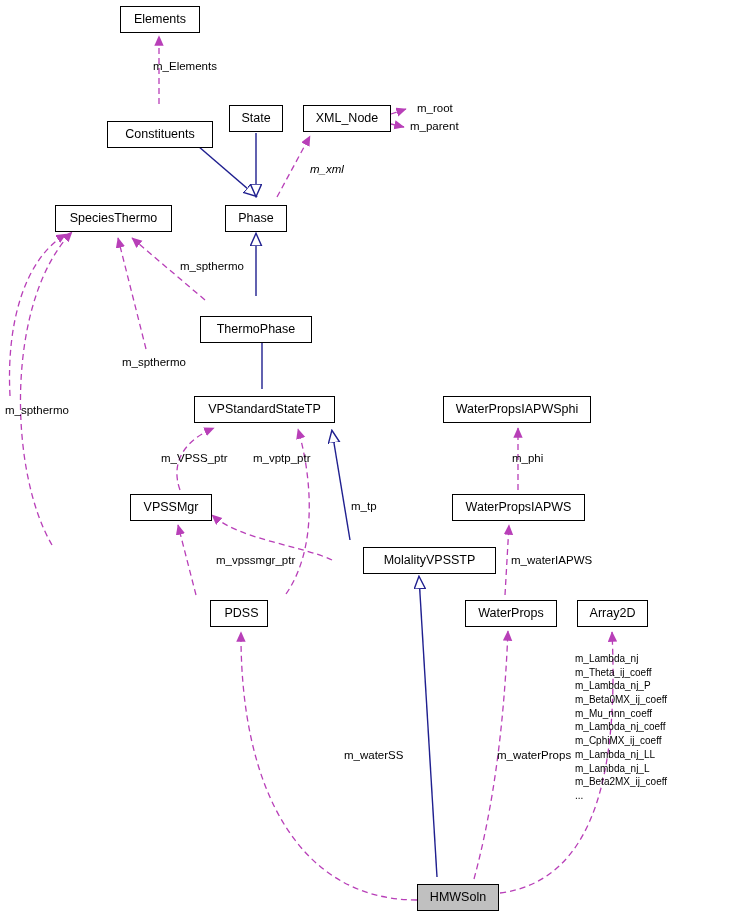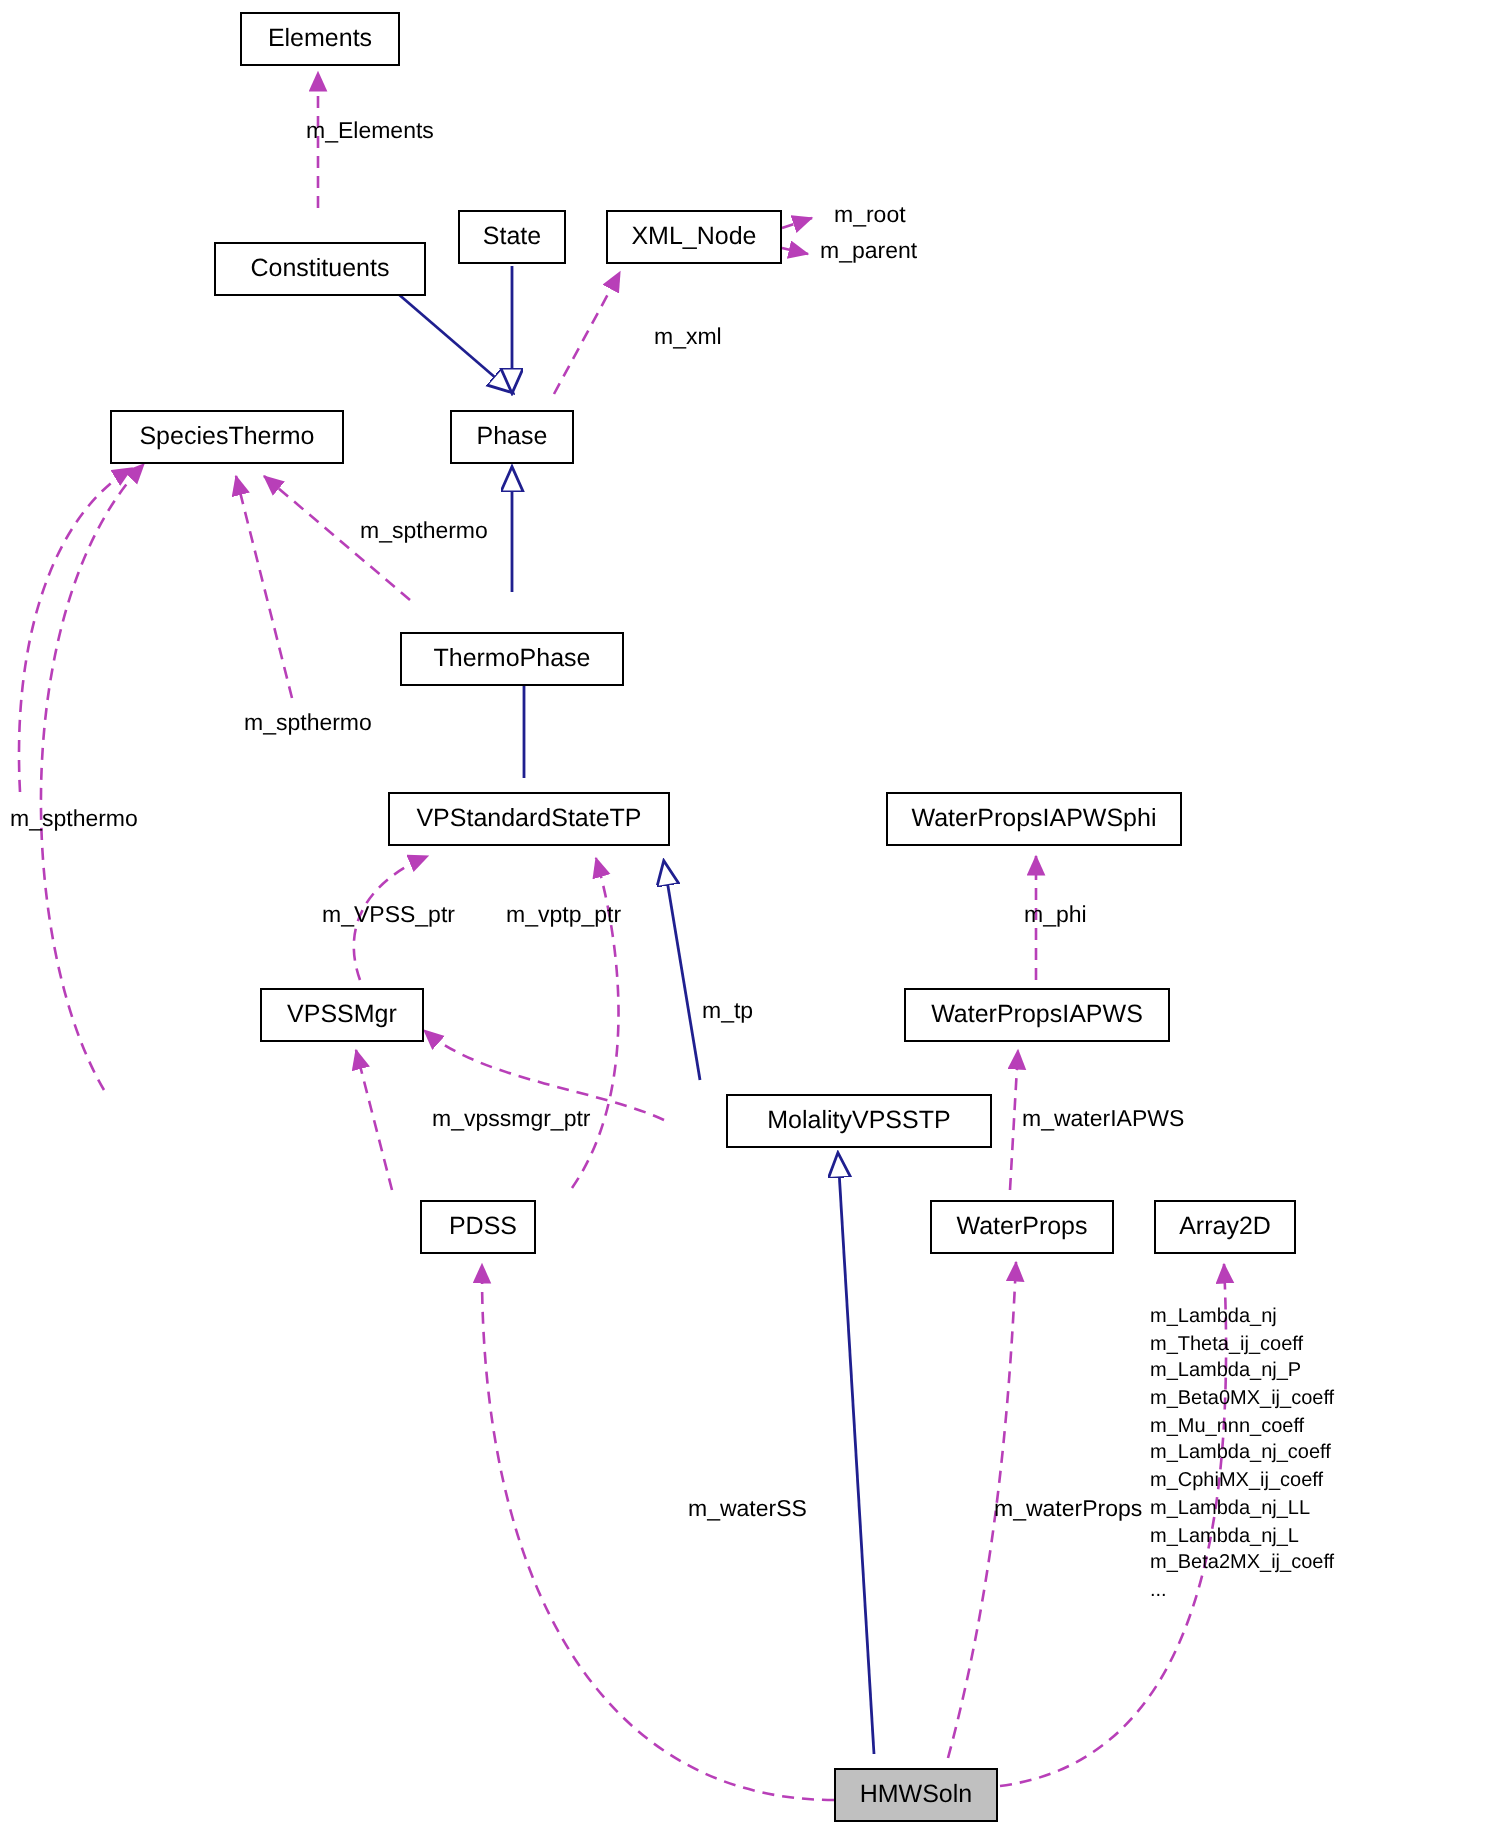--- a/index.html
+++ b/index.html
@@ -183,21 +183,21 @@
 
   <div class="edge-label" style="left:153px;top:60px;">
     <span>m_Elements</span>
   </div>
   <div class="edge-label" style="left:417px;top:102px;">
     <span>m_root</span>
   </div>
   <div class="edge-label" style="left:410px;top:120px;">
     <span>m_parent</span>
   </div>
-  <div class="edge-label" style="left:327px;top:163px;">
+  <div class="edge-label" style="left:310px;top:163px;font-style:italic;">
     <span>m_xml</span>
   </div>
   <div class="edge-label" style="left:180px;top:260px;">
     <span>m_spthermo</span>
   </div>
   <div class="edge-label" style="left:122px;top:356px;">
     <span>m_spthermo</span>
   </div>
   <div class="edge-label" style="left:5px;top:404px;">
     <span>m_spthermo</span>

